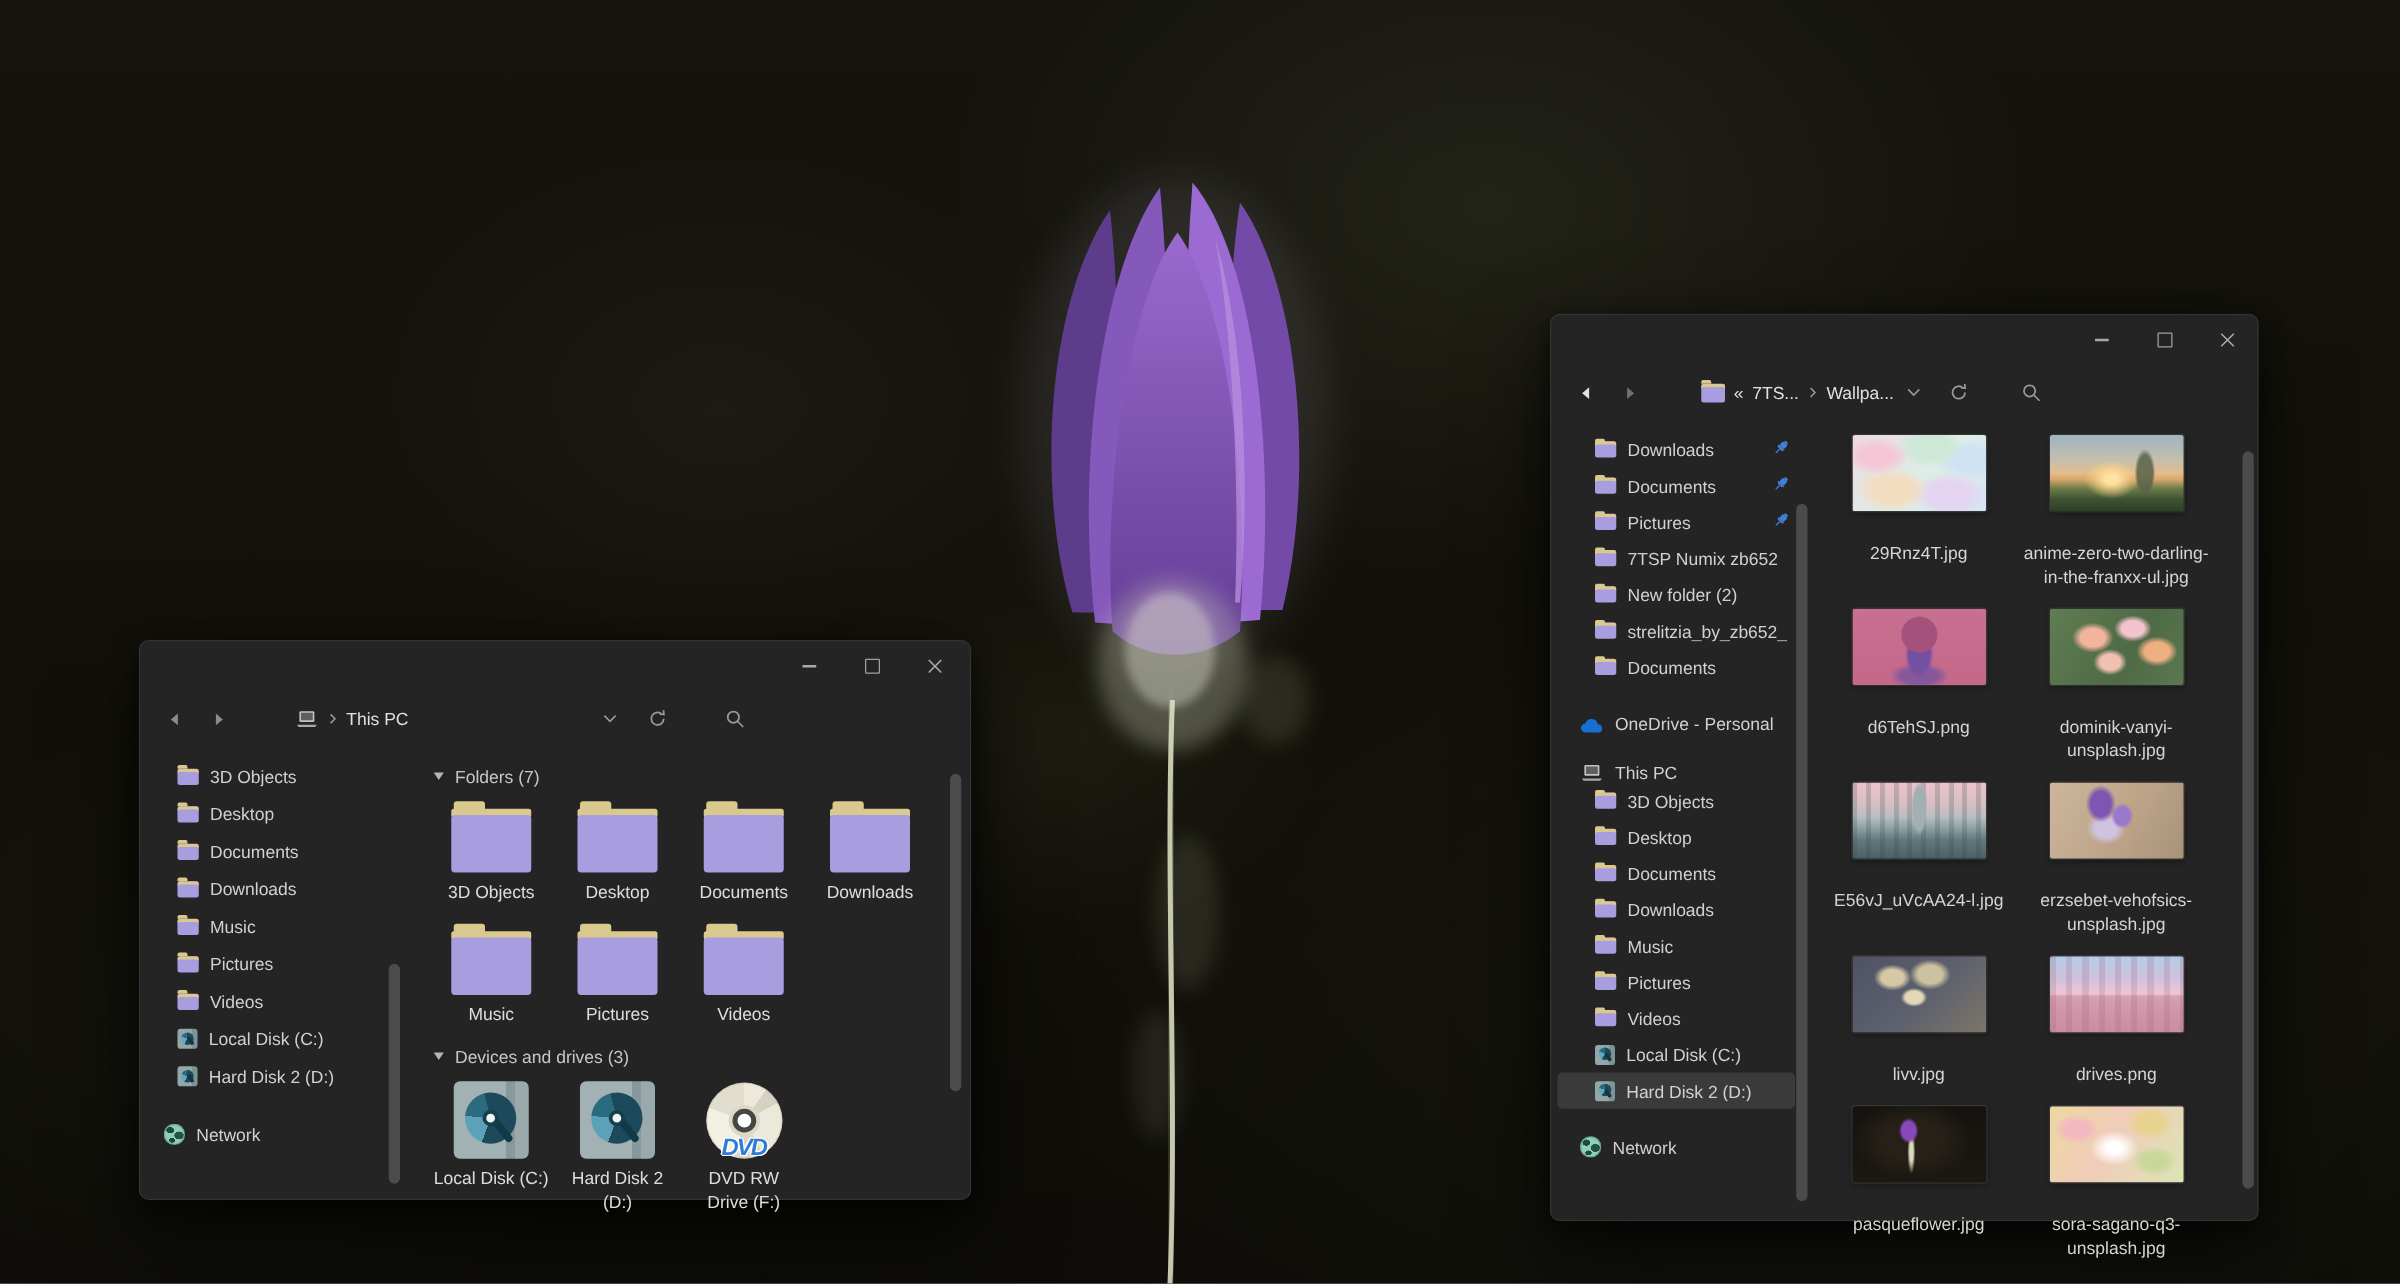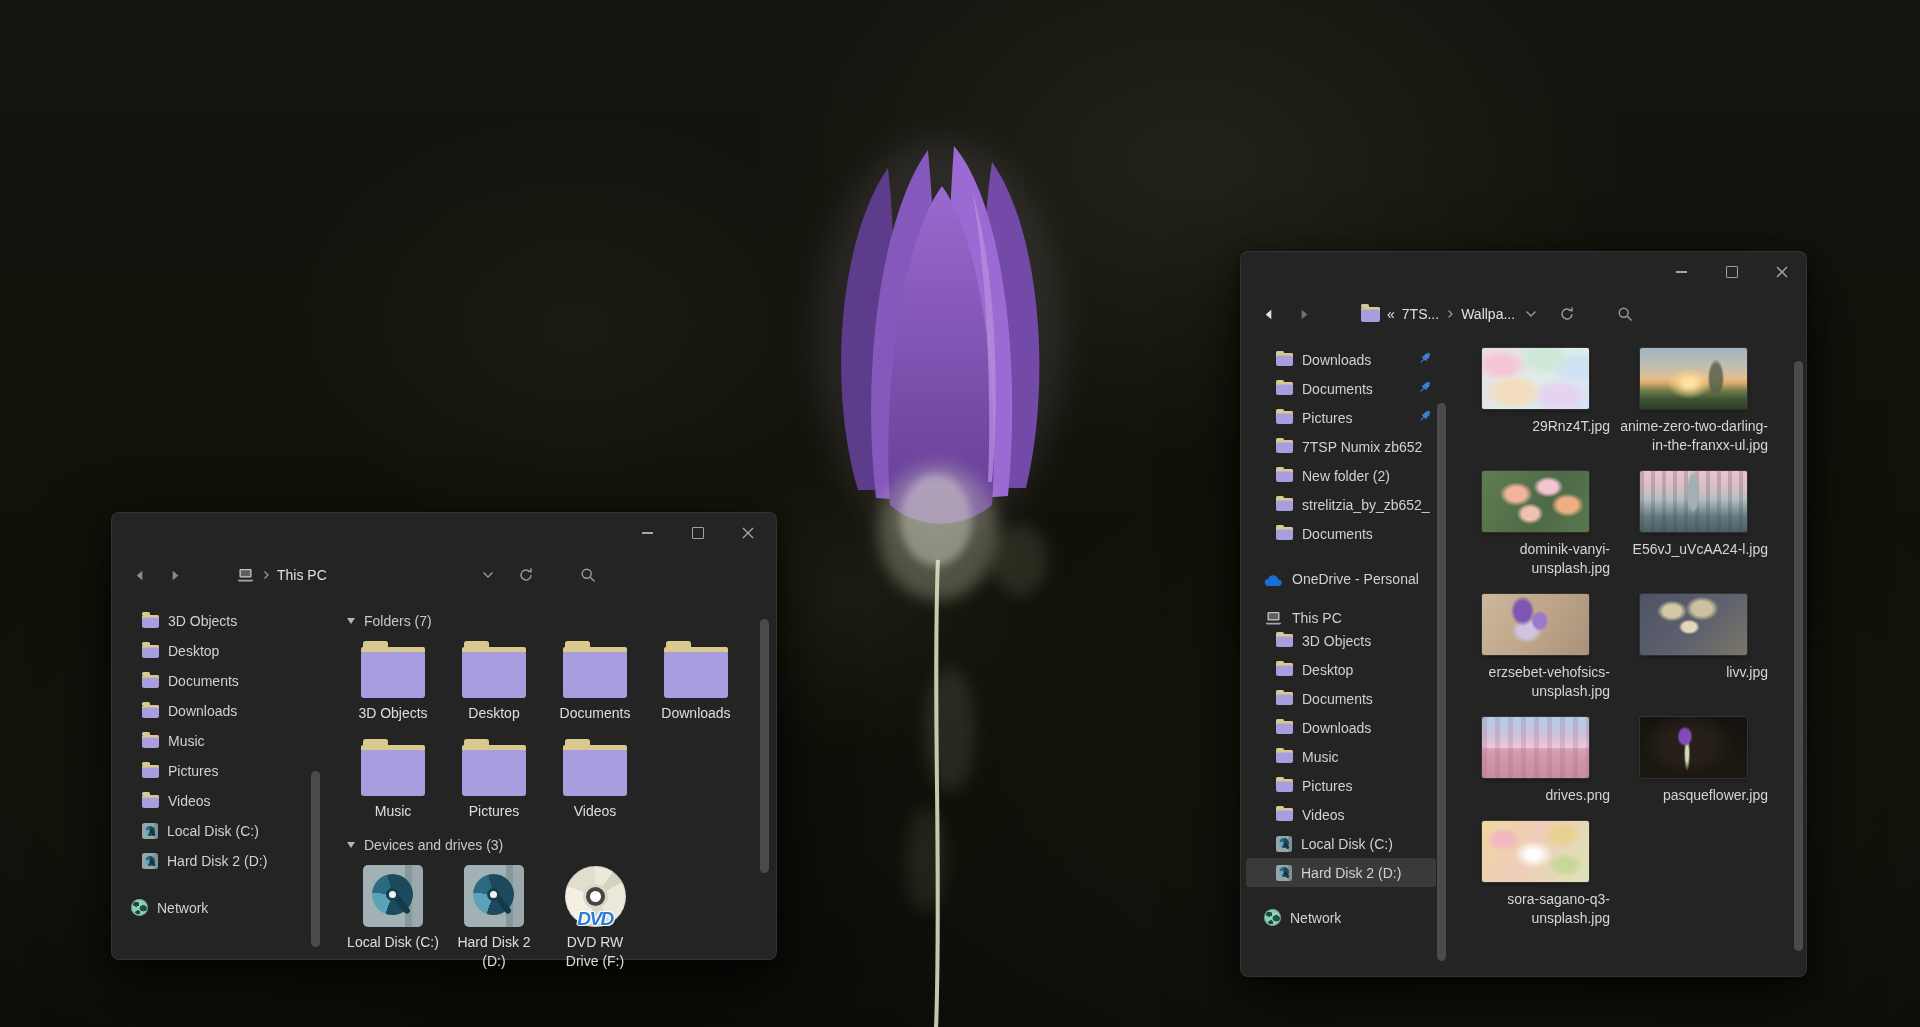--- a/index.html
+++ b/index.html
@@ -90,21 +90,21 @@
     box-shadow:inset 0 0 0 1px rgba(0,0,0,.08);}
   .dvd-lg .hole{position:absolute;left:50%;top:50%;width:19px;height:19px;margin:-9.5px;border-radius:50%;
     background:#ffffff;border:4.5px solid #464644;box-sizing:border-box;box-shadow:0 0 0 3px #dcd8c8;}
   .dvd-lg .dvdtxt{position:absolute;left:0;right:0;bottom:-3px;text-align:center;
     font-style:italic;font-weight:bold;font-size:19px;letter-spacing:-1.5px;color:#2e7cd6;
     text-shadow:-1px 0 0 #fff,1px 0 0 #fff,0 -1px 0 #fff,0 1px 0 #fff,1px 1px 0 #fff,-1px -1px 0 #fff;}
   
   .filegrid{display:grid;grid-template-columns:150px 150px;column-gap:8px;row-gap:16px;margin:12px 0 0 12px;}
   .filecard{display:flex;flex-direction:column;align-items:center;}
   .thumb{width:107px;height:61px;border-radius:2px;box-shadow:0 0 0 1px rgba(255,255,255,.09), 0 2px 5px rgba(0,0,0,.35);}
-  .filename{margin-top:8px;width:150px;text-align:right;line-height:19px;color:#d8d5d0;overflow-wrap:anywhere;}
+  .filename{margin-top:24px;width:150px;text-align:center;line-height:19px;color:#d8d5d0;overflow-wrap:anywhere;}
   
   .t0{background:
     radial-gradient(34px 20px at 18% 28%,#f4c6d6 40%,rgba(244,198,214,0) 75%),
     radial-gradient(36px 22px at 58% 16%,#cde8d6 40%,rgba(205,232,214,0) 75%),
     radial-gradient(38px 22px at 88% 32%,#cfe2f3 40%,rgba(207,226,243,0) 75%),
     radial-gradient(40px 24px at 30% 72%,#f4dcc0 40%,rgba(244,220,192,0) 75%),
     radial-gradient(40px 24px at 72% 78%,#e4d4f2 40%,rgba(228,212,242,0) 75%),
     linear-gradient(135deg,#eed9e2,#ddeee6 55%,#d6e4f4);}
   .t1{background:
     radial-gradient(11px 26px at 71% 50%,rgba(88,98,74,.85) 55%,rgba(88,98,74,0) 75%),
@@ -554,20 +554,24 @@
       <div class="filegrid">
         <div class="filecard">
             <div class="thumb t0"></div>
             <div class="filename">29Rnz4T.jpg</div>
           </div>
         <div class="filecard">
             <div class="thumb t1"></div>
             <div class="filename">anime-zero-two-darling-in-the-franxx-ul.jpg</div>
           </div>
         <div class="filecard">
+            <div class="thumb t2"></div>
+            <div class="filename">d6TehSJ.png</div>
+          </div>
+        <div class="filecard">
             <div class="thumb t3"></div>
             <div class="filename">dominik-vanyi-unsplash.jpg</div>
           </div>
         <div class="filecard">
             <div class="thumb t4"></div>
             <div class="filename">E56vJ_uVcAA24-l.jpg</div>
           </div>
         <div class="filecard">
             <div class="thumb t5"></div>
             <div class="filename">erzsebet-vehofsics-unsplash.jpg</div>

